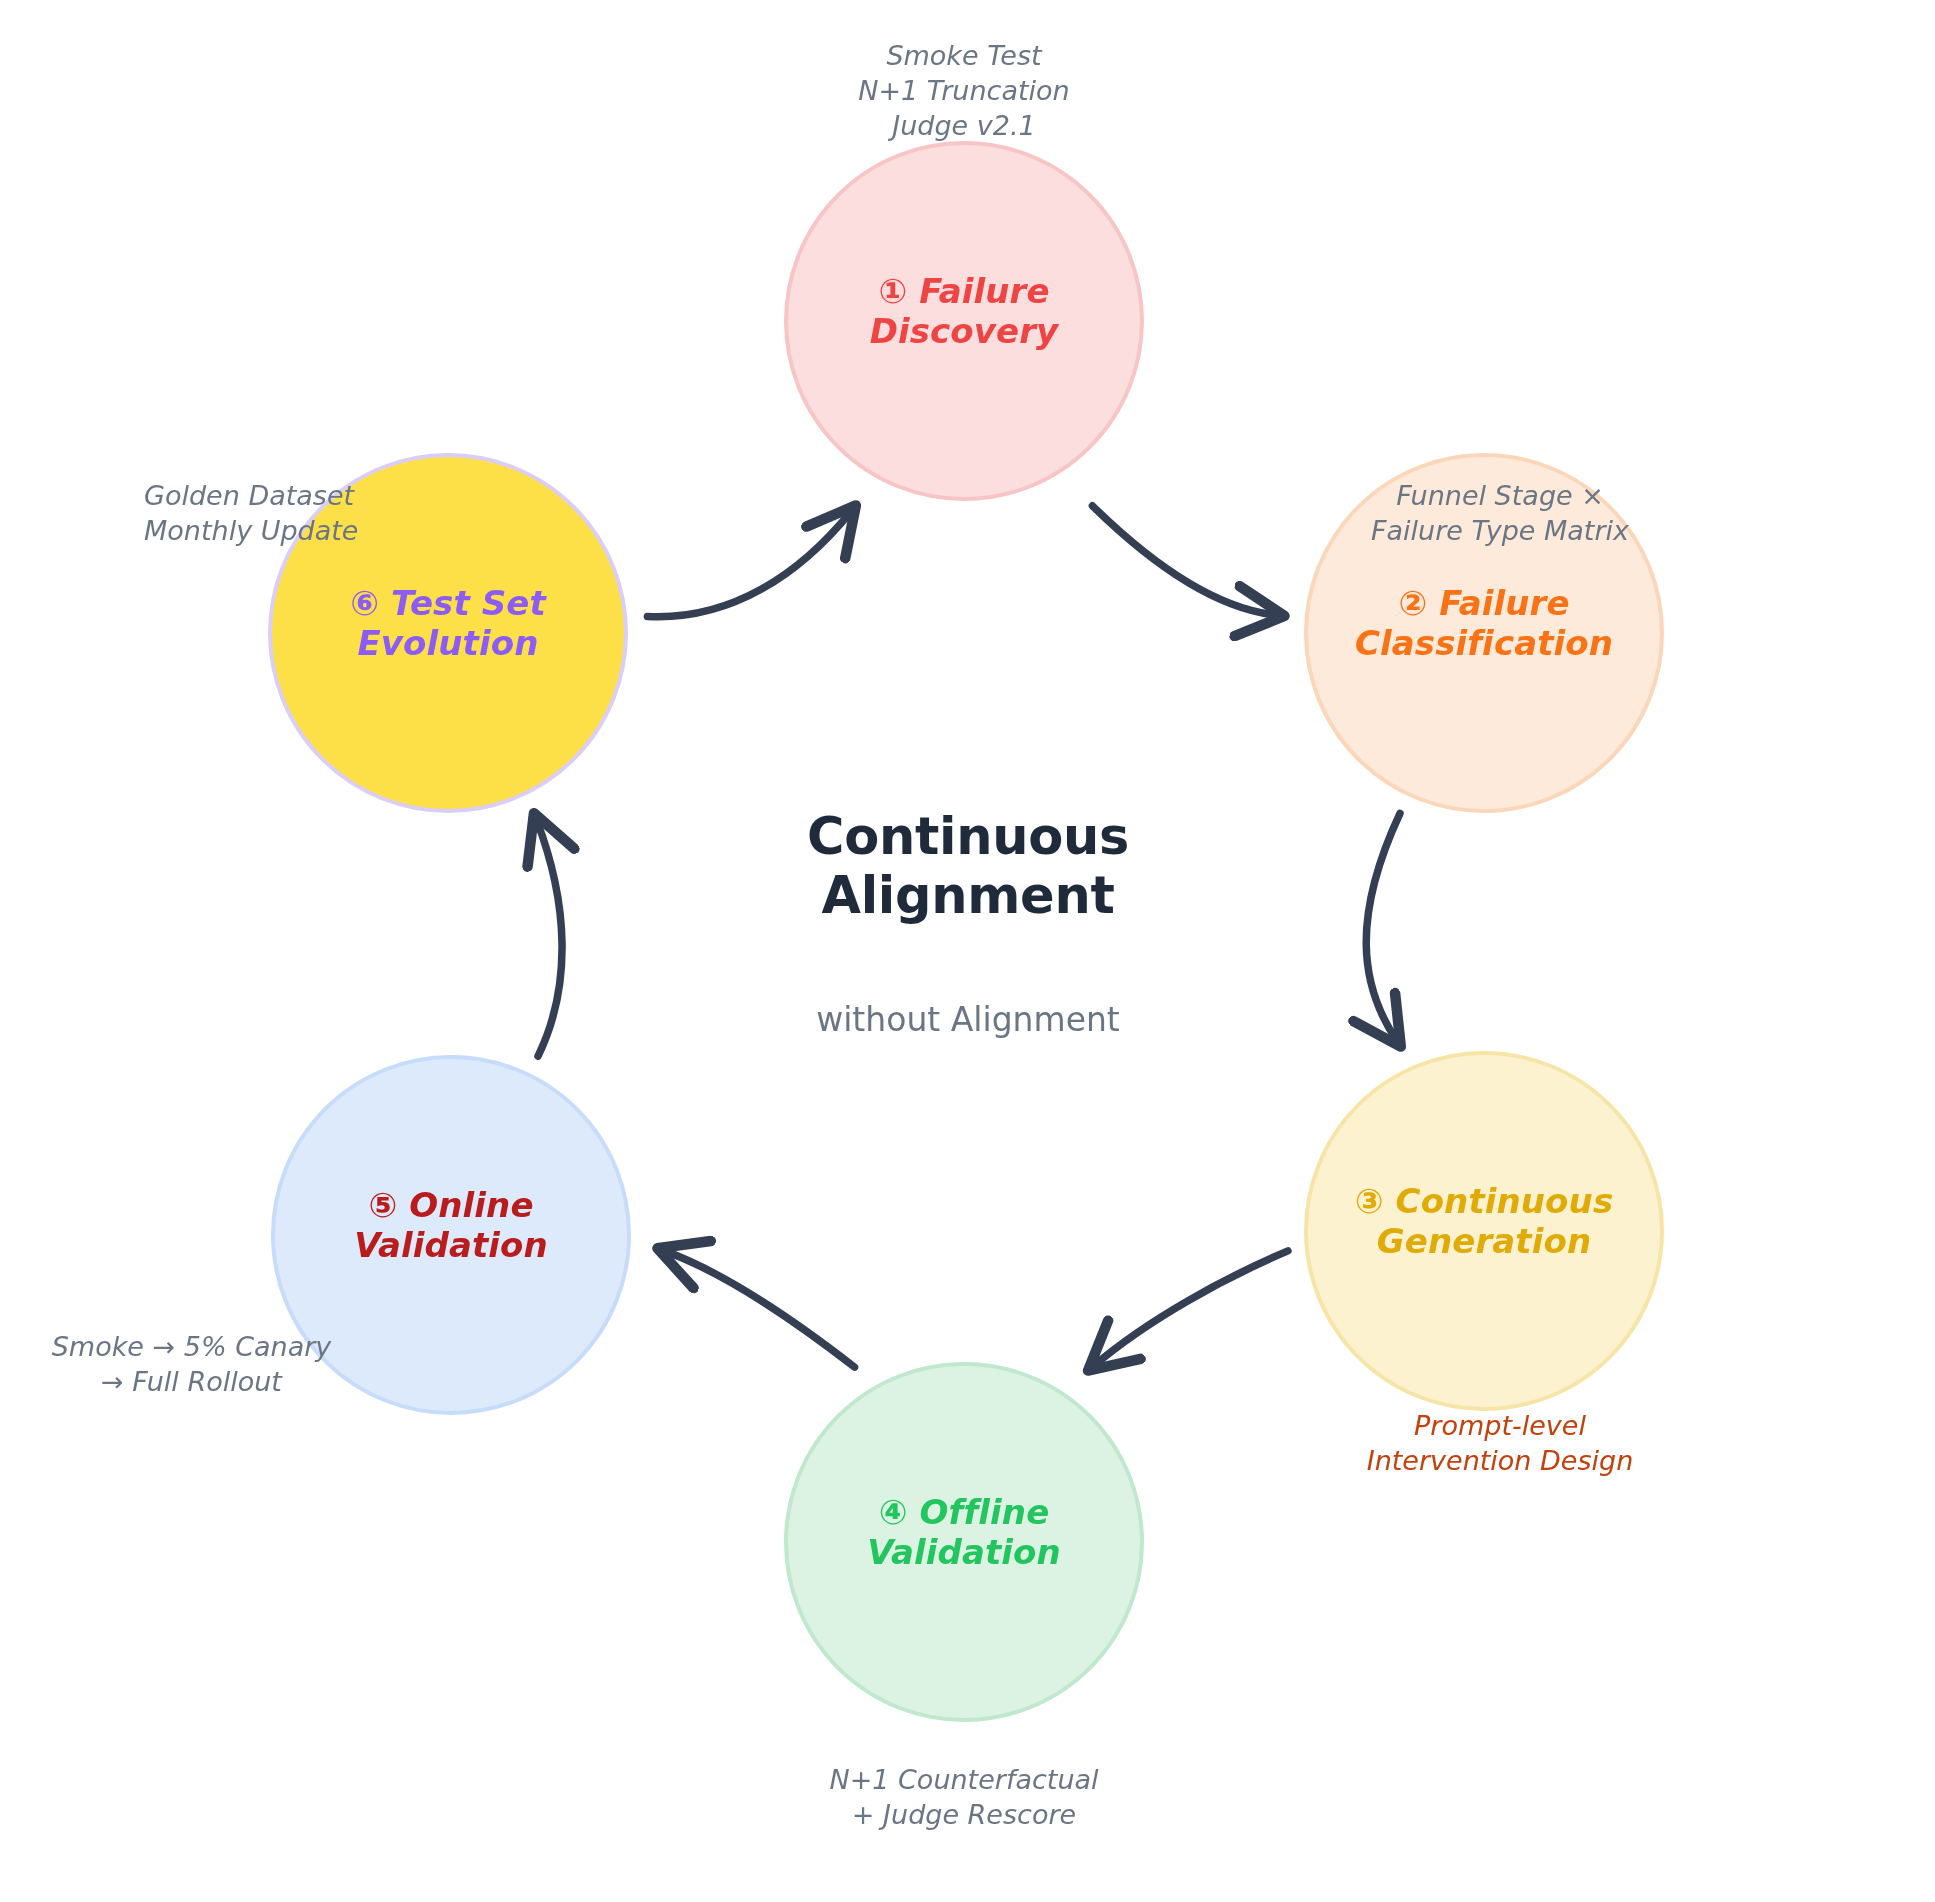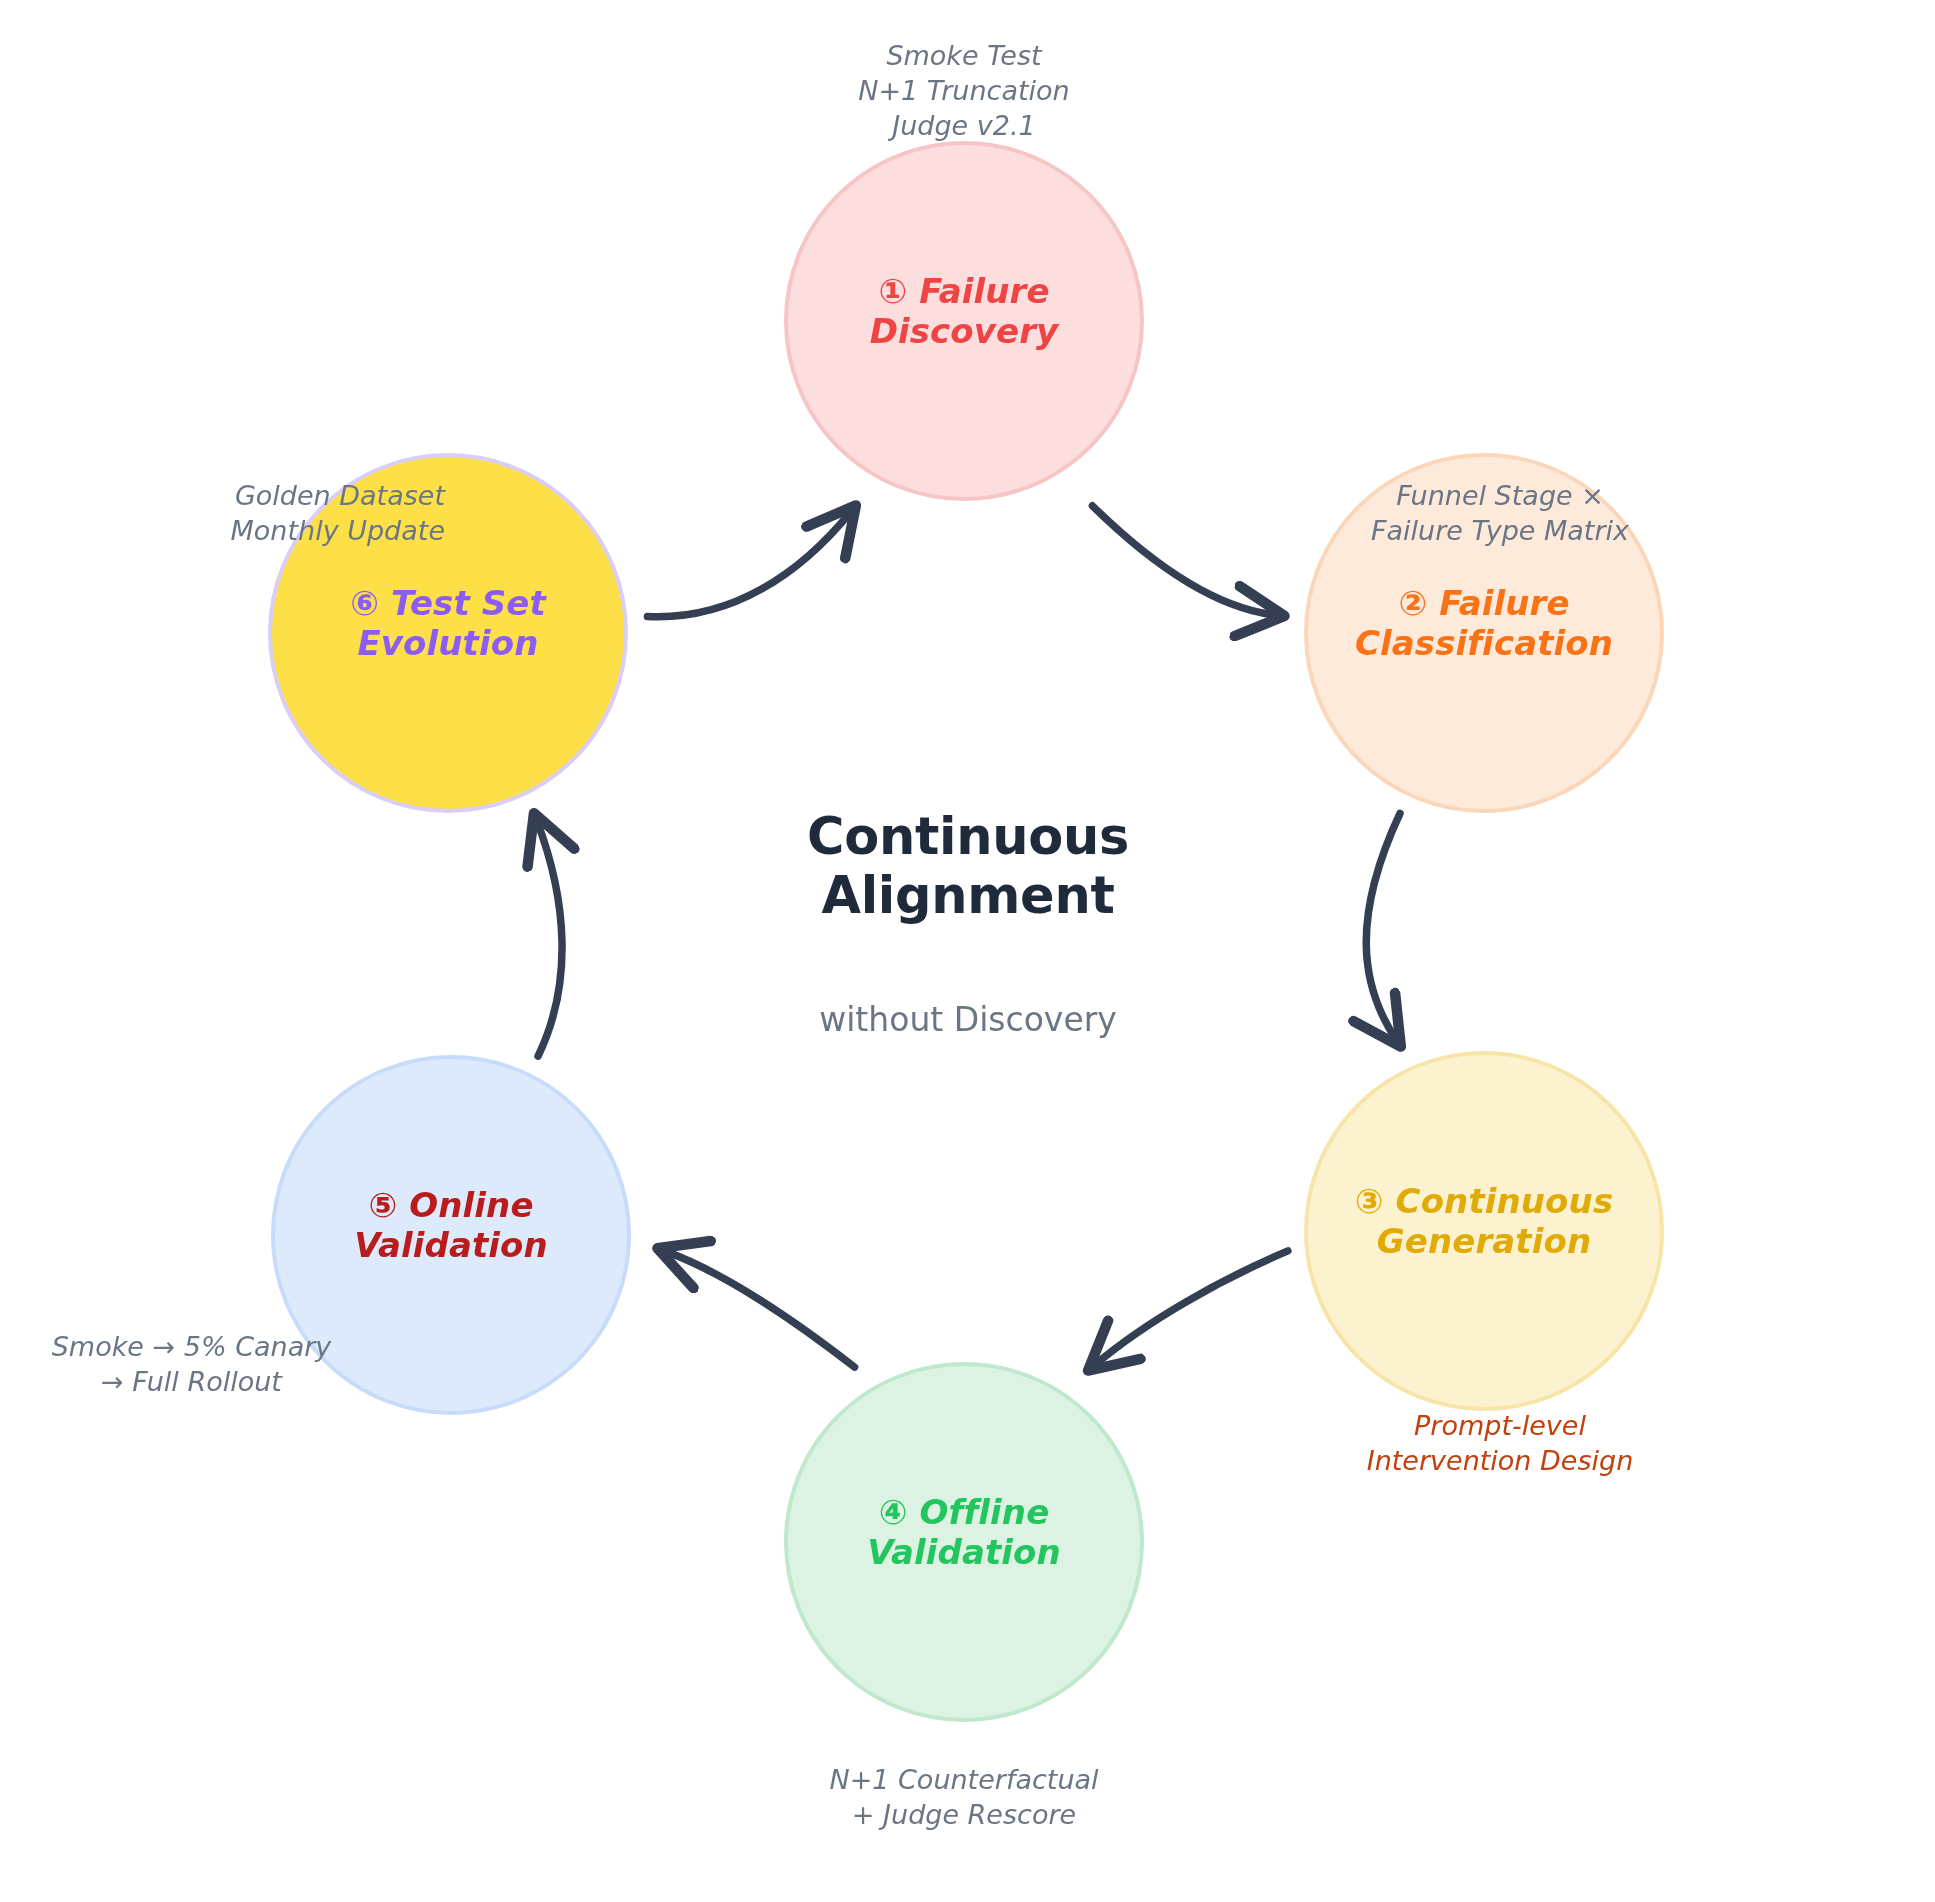--- a/index.html
+++ b/index.html
@@ -130,23 +130,23 @@
 
   <div class="ann r" style="left: 1189px; top: 1408px; width: 622px; color: #c2410c;">Prompt-level
 Intervention Design</div>
 
   <div class="ann c" style="left: 759px; top: 1762px; width: 410px; color: rgb(107, 118, 133);">N+1 Counterfactual
 + Judge Rescore</div>
 
   <div class="ann r" style="left: 41px; top: 1329px; width: 301px; color: rgb(107, 118, 133);">Smoke → 5% Canary
 → Full Rollout</div>
 
-  <div class="ann l" style="left: 144px; top: 478px; width: 301px; color: rgb(107, 118, 133); text-align: right;">Golden Dataset
+  <div class="ann l" style="left: 144px; top: 478px; width: 301px; color: rgb(107, 118, 133);">Golden Dataset
 Monthly Update</div>
 
   <div id="center-block">
     <div id="center-title" style="color: rgb(31, 42, 58);">Continuous
 Alignment</div>
-    <div id="center-sub" style="color: rgb(107, 118, 133);">without Discovery</div>
+    <div id="center-sub" style="color: rgb(107, 118, 133);">without Alignment</div>
   </div>
 
 </div>
 
 
 </body></html>

